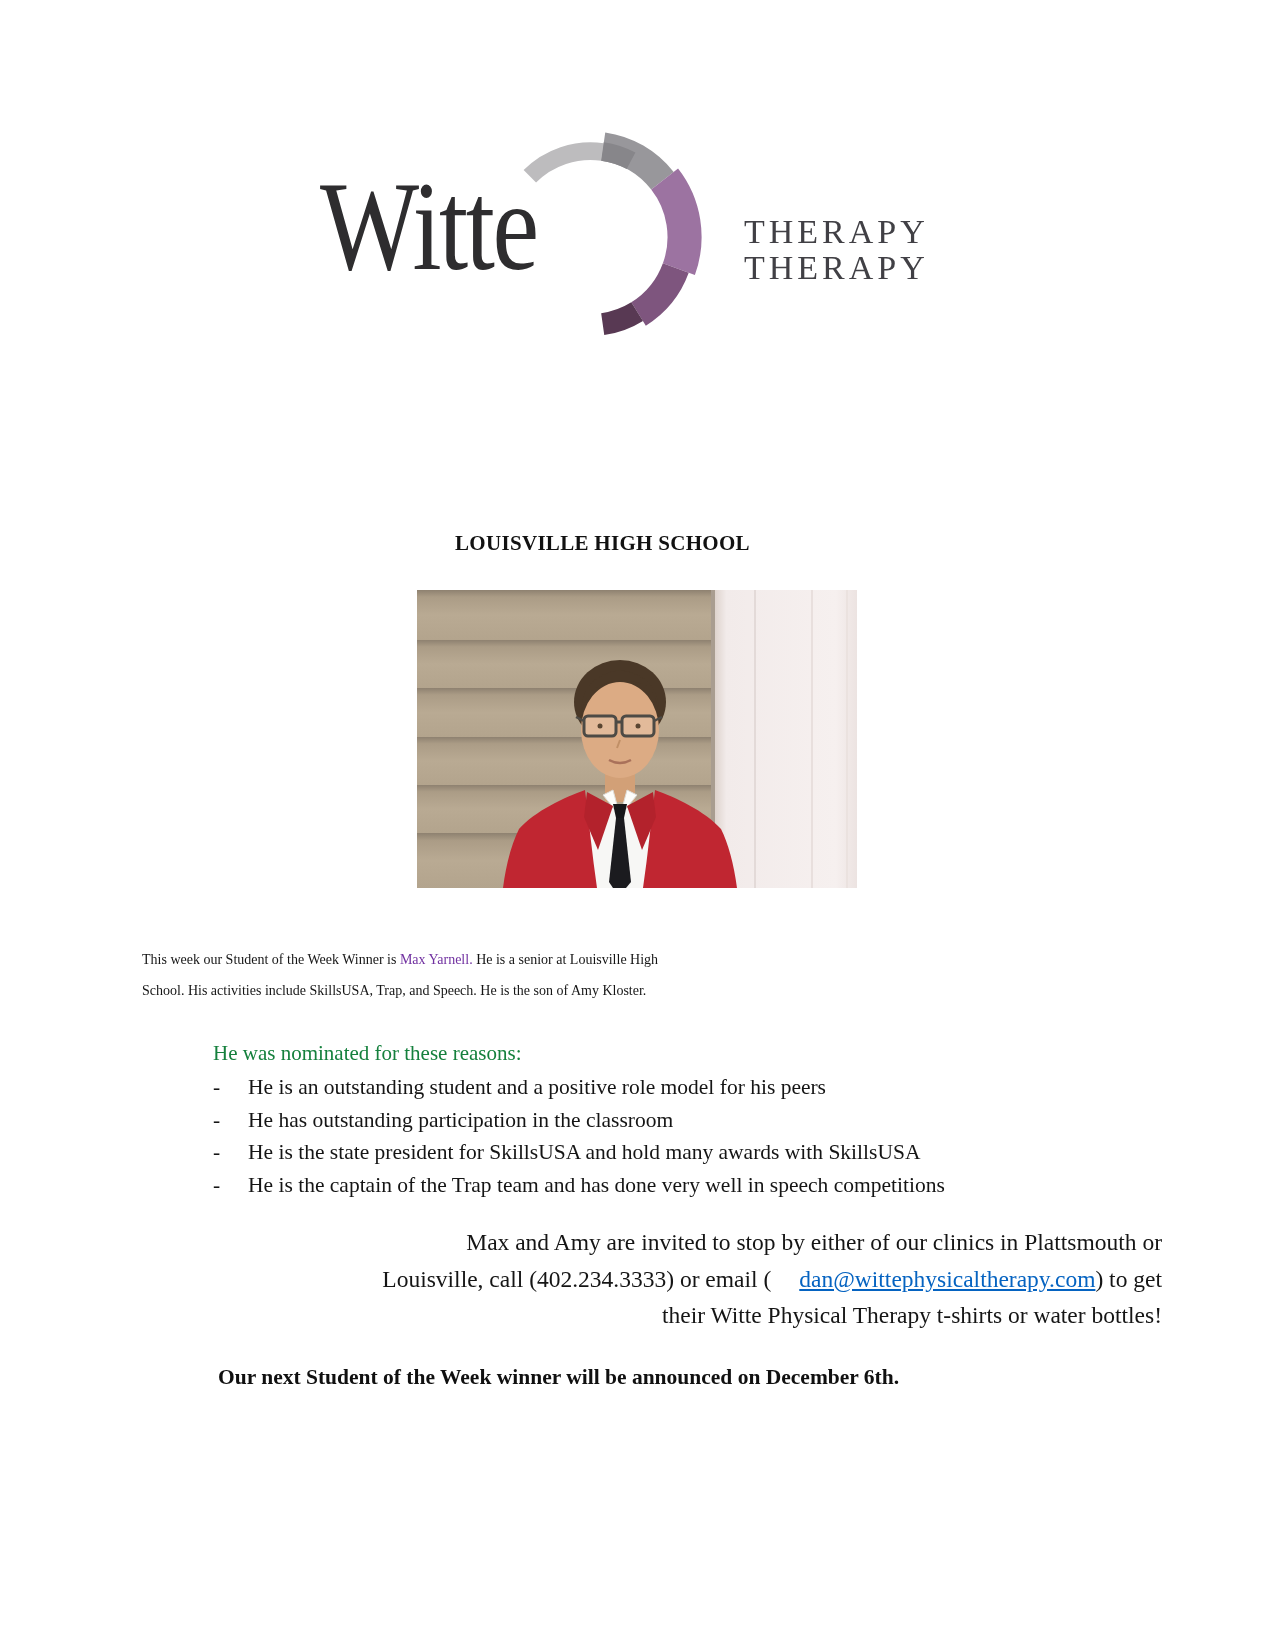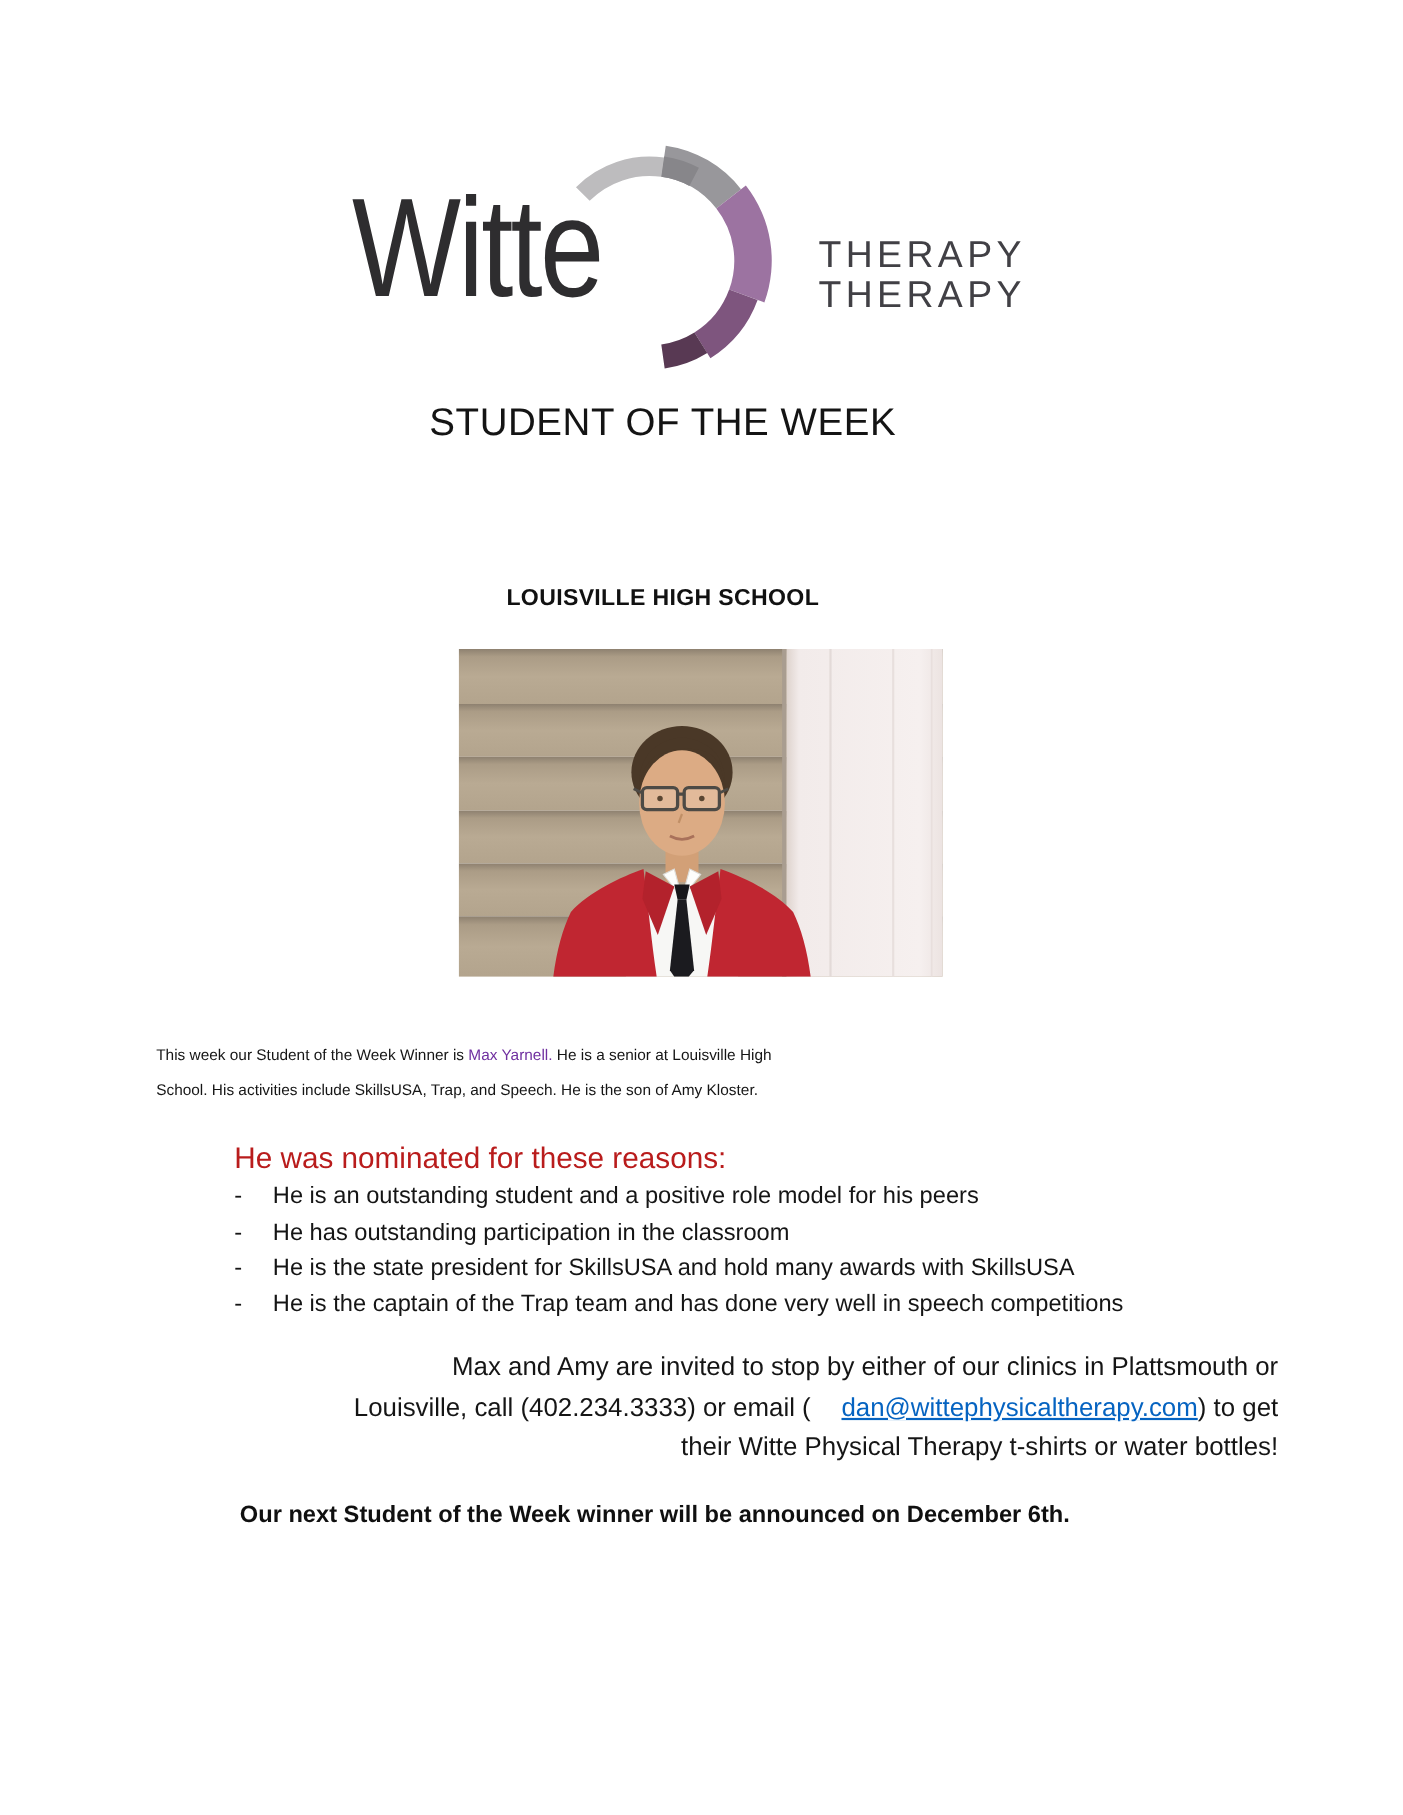--- a/index.html
+++ b/index.html
@@ -1,19 +1,19 @@
 <!DOCTYPE html>
 <html><head>
 <meta charset="utf-8">
 <style>
   * { margin:0; padding:0; box-sizing:border-box; }
   html,body { background:#ffffff; }
   .page {
     position:relative; width:1275px; height:1650px; background:#ffffff;
-    font-family:Liberation Sans, sans-serif; color:#1b1b1b; overflow:hidden;
+    font-family:Liberation Serif, serif; color:#1b1b1b; overflow:hidden;
   }
 
   
   .logo-wordmark {
     position:absolute; left:320px; top:156px;
     font-size:128px; line-height:1.1; font-weight:300; letter-spacing:-3px;
     color:#2e2d2f; transform:scale(0.82,1); transform-origin:left top;
   }
   .logo-crescent { position:absolute; left:508px; top:127px; }
   .logo-tagline {
@@ -27,21 +27,21 @@
   .student-name { top:447px; font-size:57px; line-height:66px; font-weight:500; color:#7030A0; letter-spacing:0.5px; }
   .school-name { top:530px; font-size:21px; line-height:27px; font-weight:700; color:#111; letter-spacing:0.3px; }
 
   
   .photo { position:absolute; left:417px; top:590px; width:440px; height:298px; }
 
   
   .intro { position:absolute; left:142px; top:944px; width:1000px; font-size:14px; line-height:31px; color:#151515; }
   .intro .line { display:block; }
   .hl { color:#7030A0; }
-  .reasons-lead { position:absolute; left:213px; top:1038px; font-size:27px; line-height:31px; color:#b91c1c; }
+  .reasons-lead { position:absolute; left:213px; top:1038px; font-size:21px; line-height:31px; color:#15803d; }
   .reasons { position:absolute; left:213px; top:1071px; list-style:none; font-size:21.5px; line-height:32.5px; color:#151515; }
   .reasons li { display:flex; }
   .reasons .dash { width:35px; flex:0 0 35px; }
   .invite { position:absolute; left:142px; top:1224px; width:1020px; font-size:23.5px; line-height:36.5px; color:#151515; }
   .invite .line { display:block;text-align:right; }
   .email-link { color:#0563C1; text-decoration:underline; cursor:pointer;margin-left:28px; }
   .closing { position:absolute; left:218px; top:1362px; font-size:21.5px; line-height:31px; font-weight:700; color:#101010; }
 </style>
 </head>
 <body>
@@ -57,21 +57,20 @@
     <path fill="#9c73a1" d="M79.6,-62.2 A101,101 0 0 1 94.9,34.5 L65.8,23.9 A70,70 0 0 0 55.2,-43.1 Z"></path>
     <path fill="#7e557e" d="M89.3,32.5 A95,95 0 0 1 50.3,80.6 L37.1,59.4 A70,70 0 0 0 65.8,23.9 Z"></path>
     <path fill="#583953" d="M47.7,76.3 A90,90 0 0 1 12.5,89.1 L9.7,69.3 A70,70 0 0 0 37.1,59.4 Z"></path>
   </svg>
 
   <div class="logo-tagline">
     <div>THERAPY</div>
     <div>THERAPY</div>
   </div>
 
-  <div class="center-band subtitle">STUDENT OF THE WEEK</div>
   <div class="center-band school-name">LOUISVILLE HIGH SCHOOL</div>
 
   <div class="photo">
     <svg width="440" height="298" viewBox="0 0 440 298">
       <defs>
         <linearGradient id="board" x1="0" y1="0" x2="0" y2="1">
           <stop offset="0" stop-color="#8e8170"></stop>
           <stop offset="0.14" stop-color="#ab9c86"></stop>
           <stop offset="0.5" stop-color="#b9aa93"></stop>
           <stop offset="1" stop-color="#b3a48d"></stop>

